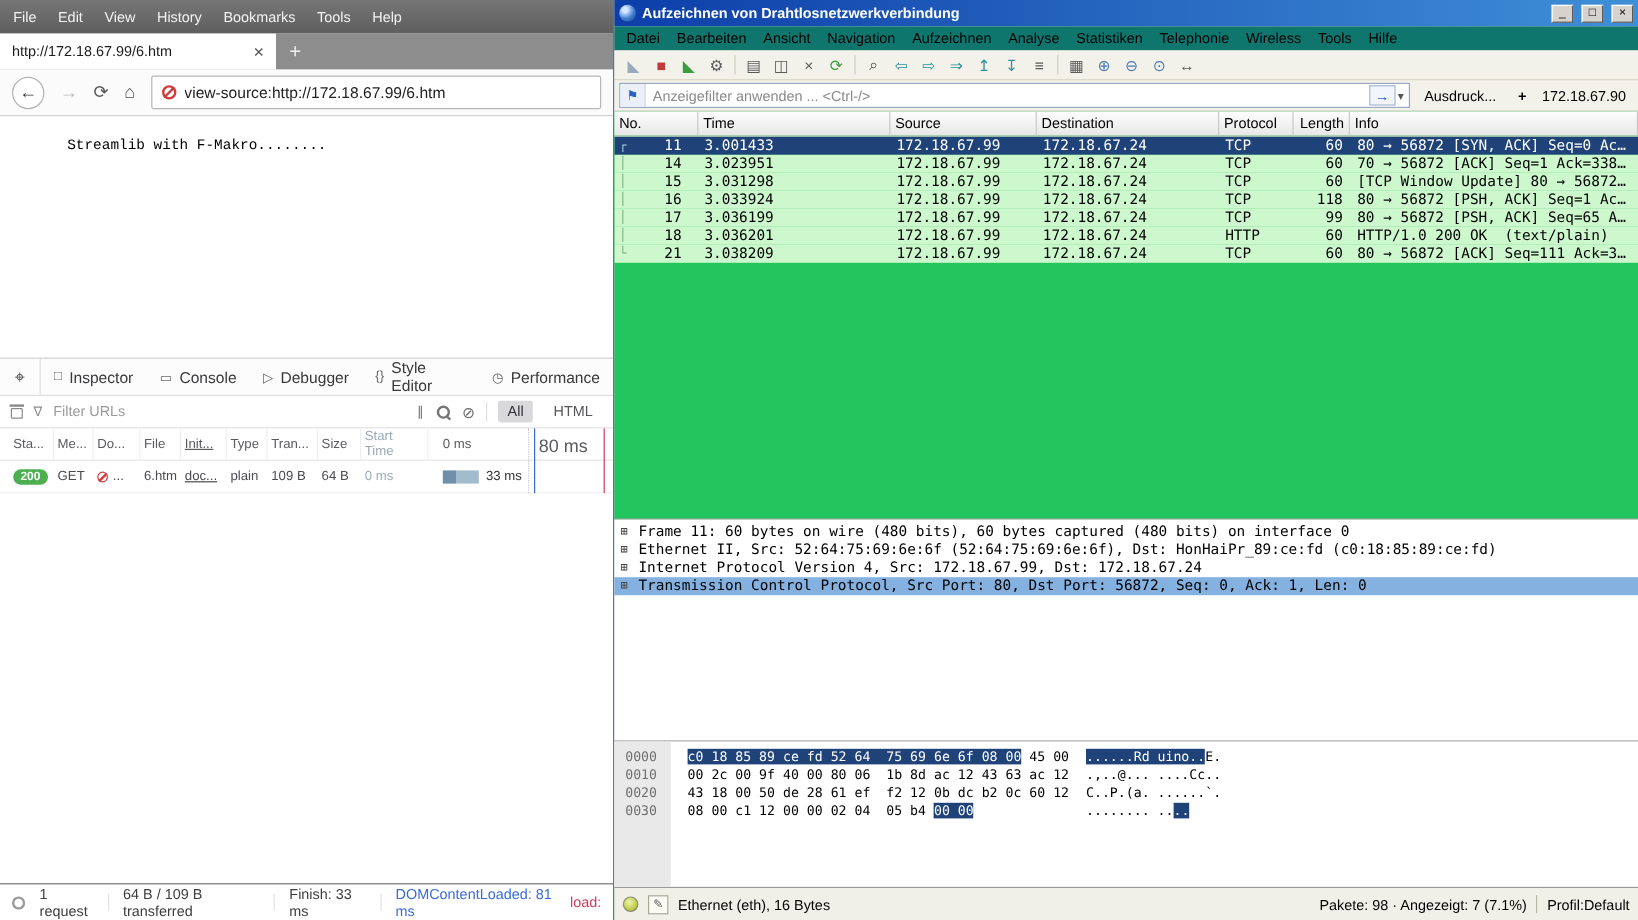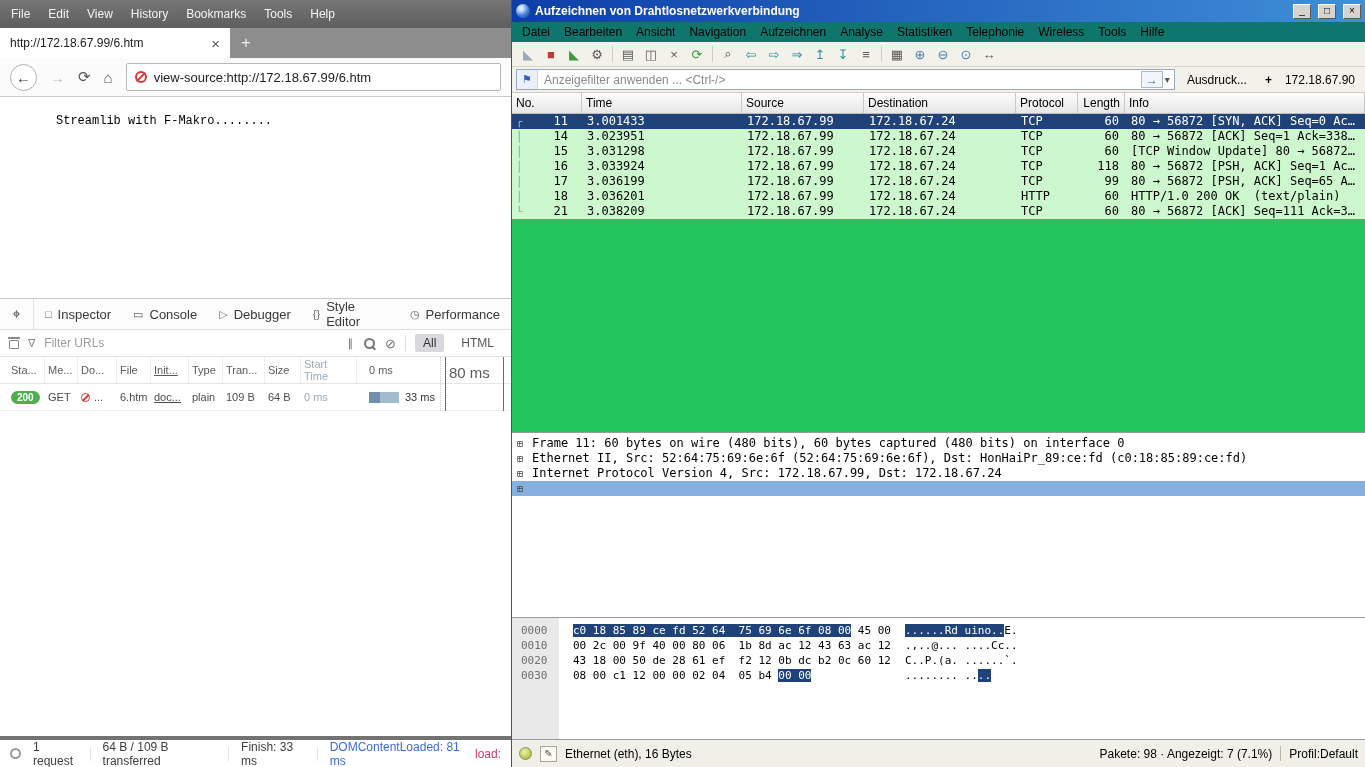--- a/index.html
+++ b/index.html
@@ -91,21 +91,21 @@
             background:linear-gradient(to right,#6f90a8 0 36%,#a3bccd 36%); }
   .wf-label { position:absolute; left:48px; top:7px; color:#333; }
   .head-tick0 { position:absolute; left:369px; top:7px; }
   .head-tick80 { position:absolute; left:449px; top:7px; }
   .gl { position:absolute; top:0; bottom:0; }
   .gl-dot1 { left:440px; border-left:1px dotted #c9c9c9; }
   .gl-blue { left:445px; border-left:1px solid #3b6bd6; }
   .gl-red  { left:503px; border-left:1px solid #d13b5f; }
 
   .dt-empty { flex:1; background:#fff; }
-  .dt-status { height:31px; border-top:4px solid #737373; display:flex; align-items:center;
+  .dt-status { height:31px; border-top:1px solid #737373; display:flex; align-items:center;
                font-size:12px; color:#3d3d40; padding:0 10px; gap:12px; }
   .s-circle { width:11px; height:11px; border:2px solid #9a9a9a; border-radius:50%; flex:none; }
   .s-sep { width:1px; height:14px; background:#e2e2e2; }
   .s-dcl { color:#3b6bd6; }
   .s-load { color:#d13b5f; }
 
   
   .wireshark { position:absolute; left:511px; top:0; width:854px; height:767px;
                display:flex; flex-direction:column; background:#ece9d8; border-left:1px solid #33579c; }
 
@@ -415,21 +415,21 @@
           <span class="pl-c-info">80 → 56872 [SYN, ACK] Seq=0 Ac…</span>
         </div>
 
         <div class="pl-row">
           <span class="pl-c-no"><span class="pl-tree">│</span><span class="pl-no-val">14</span></span>
           <span class="pl-c-time">3.023951</span>
           <span class="pl-c-src">172.18.67.99</span>
           <span class="pl-c-dst">172.18.67.24</span>
           <span class="pl-c-proto">TCP</span>
           <span class="pl-c-len">60</span>
-          <span class="pl-c-info">80 → 56872 [ACK] Seq=1 Ack=338…</span>
+          <span class="pl-c-info">70 → 56872 [ACK] Seq=1 Ack=338…</span>
         </div>
 
         <div class="pl-row">
           <span class="pl-c-no"><span class="pl-tree">│</span><span class="pl-no-val">15</span></span>
           <span class="pl-c-time">3.031298</span>
           <span class="pl-c-src">172.18.67.99</span>
           <span class="pl-c-dst">172.18.67.24</span>
           <span class="pl-c-proto">TCP</span>
           <span class="pl-c-len">60</span>
           <span class="pl-c-info">[TCP Window Update] 80 → 56872…</span>
@@ -486,20 +486,21 @@
       <div class="det-row">
         <span class="det-exp">⊞</span>
         <span>Ethernet II, Src: 52:64:75:69:6e:6f (52:64:75:69:6e:6f), Dst: HonHaiPr_89:ce:fd (c0:18:85:89:ce:fd)</span>
       </div>
       <div class="det-row">
         <span class="det-exp">⊞</span>
         <span>Internet Protocol Version 4, Src: 172.18.67.99, Dst: 172.18.67.24</span>
       </div>
       <div class="det-row selected">
         <span class="det-exp">⊞</span>
+        <span>Transmission Control Protocol, Src Port: 80, Dst Port: 56872, Seq: 0, Ack: 1, Len: 0</span>
       </div>
     </div>
 
     <div class="ws-hex">
       <div class="hex-row">
         <span class="hex-off">0000</span>
         <span class="hex-bytes"><span></span><span class="hl">c0 18 85 89 ce fd 52 64  75 69 6e 6f 08 00</span><span> 45 00</span></span>
         <span class="hex-ascii"><span></span><span class="hl">......Rd uino..</span><span>E.</span></span>
       </div>
       <div class="hex-row">

